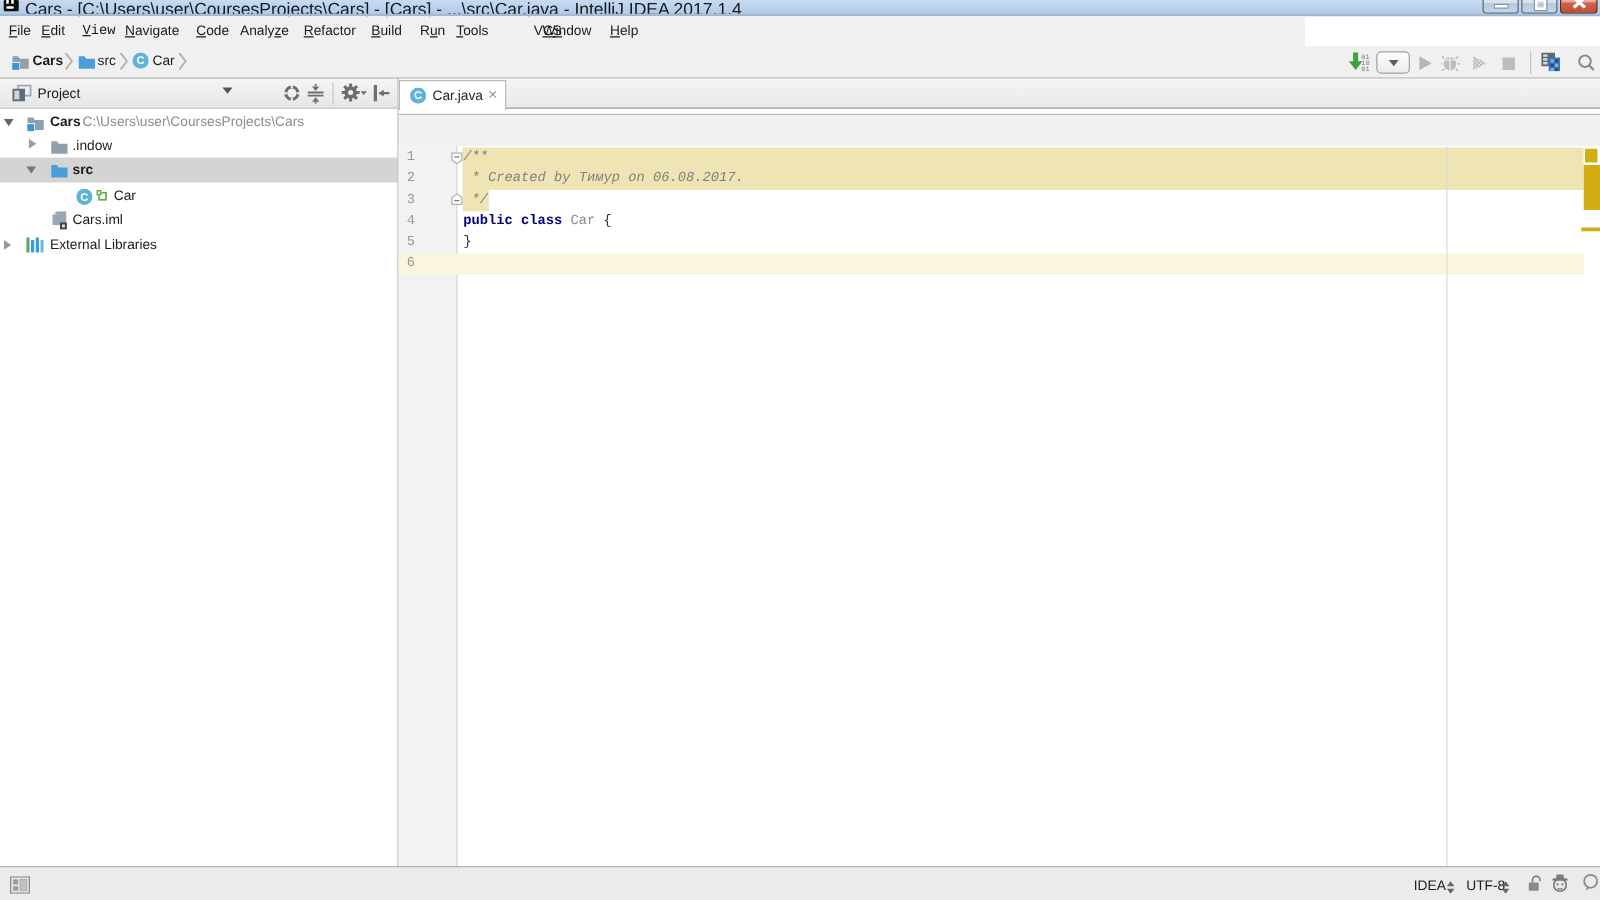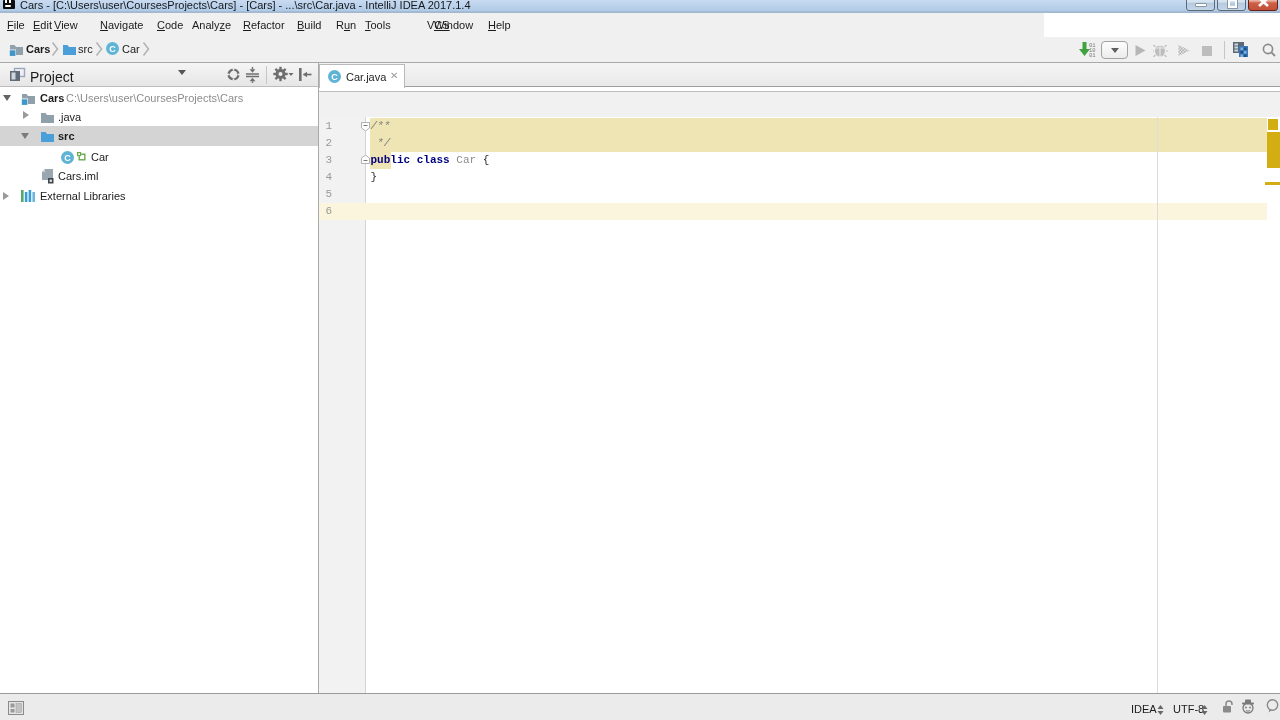--- a/index.html
+++ b/index.html
@@ -11,41 +11,41 @@
 </head>
 <body>
 
 <div class="abs" id="titlebar" style="left:0;top:0;width:1280px;height:12px;background:linear-gradient(#c8daf0,#aec9e6);">
 
   <div class="abs" style="left:3px;top:0;width:12px;height:9px;background:#0d0d0d;border-radius:1px;">
     <div class="abs" style="left:2px;top:0px;width:2px;height:3px;background:#fff;"></div>
     <div class="abs" style="left:6px;top:0px;width:2px;height:3px;background:#fff;"></div>
     <div class="abs" style="left:2px;top:5px;width:6px;height:1.5px;background:#fff;border-radius:1px;"></div>
   </div>
-  <div class="abs" style="left:20px;top:-1px;font-size:11px;color:#15181c;white-space:nowrap;text-align:right;">Cars - [C:\Users\user\CoursesProjects\Cars] - [Cars] - ...\src\Car.java - IntelliJ IDEA 2017.1.4</div>
+  <div class="abs" style="left:20px;top:-1px;font-size:14px;color:#15181c;white-space:nowrap;text-align:right;">Cars - [C:\Users\user\CoursesProjects\Cars] - [Cars] - ...\src\Car.java - IntelliJ IDEA 2017.1.4</div>
 
   <div class="abs" style="left:1186px;top:-4px;width:29px;height:15px;border:1px solid #5c6b7a;border-radius:0 0 3px 3px;background:linear-gradient(#d6e4f2 40%,#b5c9de 45%,#c4d6e8);">
     <div class="abs" style="left:8px;top:6px;width:12px;height:4px;background:#fdfdfd;border:1px solid #8a97a5;border-radius:1px;"></div>
   </div>
   <div class="abs" style="left:1217px;top:-4px;width:29px;height:15px;border:1px solid #5c6b7a;border-radius:0 0 3px 3px;background:linear-gradient(#d6e4f2 40%,#b5c9de 45%,#c4d6e8);">
     <div class="abs" style="left:10px;top:2px;width:9px;height:9px;border:2px solid #fdfdfd;outline:1px solid #8a97a5;background:transparent;"></div>
   </div>
   <div class="abs" style="left:1248px;top:-4px;width:30px;height:15px;border:1px solid #6b2014;border-radius:0 0 3px 3px;background:linear-gradient(#e9b0a0 30%,#cf6048 45%,#c05038);">
     <svg class="abs" style="left:9px;top:1px;" width="11" height="9">
       <line x1="1" y1="0" x2="10" y2="8" stroke="#ffffff" stroke-width="2.6"></line>
       <line x1="10" y1="0" x2="1" y2="8" stroke="#ffffff" stroke-width="2.6"></line>
     </svg>
   </div>
 </div>
 <div class="abs" style="left:0;top:11px;width:1280px;height:2px;background:linear-gradient(#a9bed5,#9fb6cf);"></div>
 
 <div class="abs" id="menubar" style="left:0;top:13px;width:1044px;height:24px;background:#f0f0f0;font-size:11px;color:#1b1b1b;">
   <span class="abs" style="left:7px;top:6px;"><u>F</u>ile</span>
   <span class="abs" style="left:33px;top:6px;"><u>E</u>dit</span>
-  <span class="abs" style="left:54px;top:6px;"><u>V</u>iew</span>
+  <span class="abs" style="left:66px;top:6px;font-family:Liberation Mono, monospace;"><u>V</u>iew</span>
   <span class="abs" style="left:100px;top:6px;"><u>N</u>avigate</span>
   <span class="abs" style="left:157px;top:6px;"><u>C</u>ode</span>
   <span class="abs" style="left:192px;top:6px;">Analy<u>z</u>e</span>
   <span class="abs" style="left:243px;top:6px;"><u>R</u>efactor</span>
   <span class="abs" style="left:297px;top:6px;text-align:right;"><u>B</u>uild</span>
   <span class="abs" style="left:336px;top:6px;">R<u>u</u>n</span>
   <span class="abs" style="left:365px;top:6px;"><u>T</u>ools</span>
   <span class="abs" style="left:380px;top:6px;margin-left:47px;">VC<u>S</u></span>
   <span class="abs" style="left:434px;top:6px;"><u>W</u>indow</span>
   <span class="abs" style="left:488px;top:6px;"><u>H</u>elp</span>
@@ -139,21 +139,21 @@
   </svg>
 </div>
 <div class="abs" style="left:0;top:62px;width:1280px;height:1px;background:#a8a8a8;"></div>
 
 <div class="abs" id="pp-header" style="left:0;top:63px;width:318px;height:24px;background:linear-gradient(#f5f5f5,#e6e6e6);border-bottom:1px solid #bdbdbd;">
   <svg class="abs" style="left:9px;top:4px;" width="17" height="16">
     <rect x="5.5" y="1.5" width="10" height="8" fill="none" stroke="#9aa7c0" stroke-width="1.4"></rect>
     <rect x="1" y="4" width="10" height="10" fill="#5f6b76"></rect>
     <rect x="2.5" y="5.5" width="4" height="7" fill="#cfd6dc"></rect>
   </svg>
-  <span class="abs" style="left:30px;top:6px;font-size:14px;color:#1b1b1b;">Project</span>
+  <span class="abs" style="left:30px;top:6px;font-size:11px;color:#1b1b1b;">Project</span>
   <span class="abs" style="left:178px;top:7px;width:0;height:0;border-left:4px solid transparent;border-right:4px solid transparent;border-top:5px solid #555;"></span>
 
   <svg class="abs" style="left:227px;top:5px;" width="13" height="13">
     <circle cx="6.5" cy="6.5" r="4.9" fill="none" stroke="#6e6e6e" stroke-width="2.4"></circle>
     <line x1="6.5" y1="0" x2="6.5" y2="2.6" stroke="#f0f0f0" stroke-width="1.6"></line>
     <line x1="6.5" y1="10.4" x2="6.5" y2="13" stroke="#f0f0f0" stroke-width="1.6"></line>
     <line x1="0" y1="6.5" x2="2.6" y2="6.5" stroke="#f0f0f0" stroke-width="1.6"></line>
     <line x1="10.4" y1="6.5" x2="13" y2="6.5" stroke="#f0f0f0" stroke-width="1.6"></line>
   </svg>
 
@@ -202,21 +202,21 @@
   </svg>
   <span class="abs" style="left:40px;top:4px;font-weight:bold;">Cars</span>
   <span class="abs" style="left:66px;top:4px;color:#8c8c8c;">C:\Users\user\CoursesProjects\Cars</span>
 
   <svg class="abs" style="left:23px;top:23px;" width="6" height="8">
       <polygon points="0,0 6,4 0,8" fill="#9a9a9a"></polygon>
     </svg>
   <svg class="abs" style="left:40px;top:22px;" width="15" height="14">
     <path d="M1,3 h4.5 l1.5,2 H14 v8 H1 z" fill="#90a0ab"></path>
   </svg>
-  <span class="abs" style="left:58px;top:23px;">.java</span>
+  <span class="abs" style="left:58px;top:23px;">.indow</span>
 
   <svg class="abs" style="left:21px;top:45px;" width="8" height="6">
       <polygon points="0,0 8,0 4,6" fill="#7a7a7a"></polygon>
     </svg>
   <svg class="abs" style="left:40px;top:41px;" width="15" height="14">
     <path d="M1,3 h4.5 l1.5,2 H14 v8 H1 z" fill="#4a9fd8"></path>
   </svg>
   <span class="abs" style="left:58px;top:42px;font-weight:bold;">src</span>
 
   <svg class="abs" style="left:61px;top:63px;" width="13" height="13">
@@ -287,20 +287,21 @@
       <path d="M1.5,1.5 h8 v5.5 l-4,3 -4,-3 z" fill="#fdfdfd" stroke="#b2b2b2" stroke-width="1"></path>
       <line x1="3.5" y1="4.5" x2="7.5" y2="4.5" stroke="#7a7a7a" stroke-width="1"></line>
     </svg>
     <svg class="abs" style="left:41px;top:37px;" width="11" height="11">
       <path d="M1.5,9.5 h8 v-5.5 l-4,-3 -4,3 z" fill="#fdfdfd" stroke="#b2b2b2" stroke-width="1"></path>
       <line x1="3.5" y1="6.5" x2="7.5" y2="6.5" stroke="#7a7a7a" stroke-width="1"></line>
     </svg>
 
     <div class="abs" style="left:51.5px;top:1px;width:800px;height:85px;font-family:'Liberation Mono',monospace;font-size:11px;line-height:17px;">
         <div style="height:17px;white-space:pre;"><i style="color:#808080;">/**</i></div>
+        <div style="height:17px;white-space:pre;"><i style="color:#808080;"> * Created by Тимур on 06.08.2017.</i></div>
         <div style="height:17px;white-space:pre;"><i style="color:#808080;"> */</i></div>
         <div style="height:17px;white-space:pre;"><b style="color:#000080;">public class </b><span style="color:#8a8a8a;">Car </span><span style="color:#2b2b2b;">{</span></div>
         <div style="height:17px;white-space:pre;"><span style="color:#2b2b2b;">}</span></div>
       </div>
 
     <div class="abs" style="left:948px;top:0;width:13px;height:576px;background:#ffffff;"></div>
     <div class="abs" style="left:949px;top:2px;width:10px;height:11px;background:#d2ae13;"></div>
     <div class="abs" style="left:948px;top:15px;width:13px;height:36px;background:#d2ae13;"></div>
     <div class="abs" style="left:946px;top:65px;width:15px;height:3px;background:#d2ae13;"></div>
   </div>

